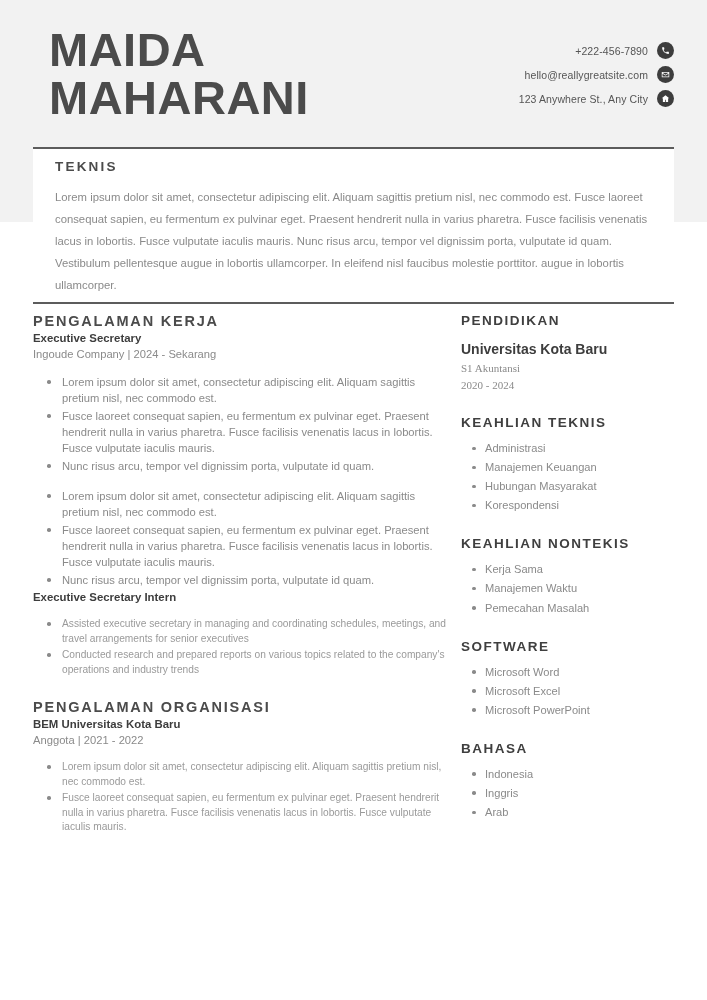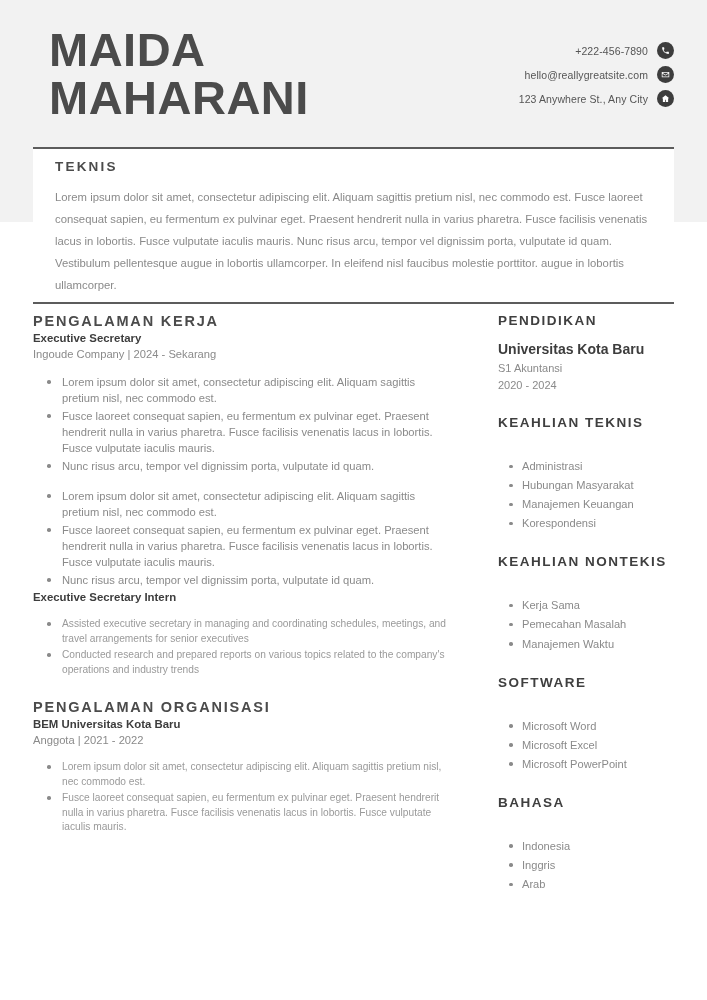--- a/index.html
+++ b/index.html
@@ -123,21 +123,21 @@
     width: 707px;
     height: 687px;
   }
   .col-left {
     position: absolute;
     left: 33px; top: 0;
     width: 420px;
   }
   .col-right {
     position: absolute;
-    left: 498px; top: 0;
+    left: 461px; top: 0;
     width: 200px;
   }
 
   .sec-head {
     font-size: 14.5px;
     font-weight: bold;
     letter-spacing: 1.8px;
     color: #4b4b4b;
     text-transform: uppercase;
   }
@@ -193,25 +193,26 @@
     font-size: 14px;
     font-weight: bold;
     color: #3d3d3d;
     margin-top: 13px;
     margin-bottom: 3px;
   }
   .edu-line {
     font-size: 11px;
     color: #8a8a8a;
     line-height: 1.55;
+    font-family: Liberation Serif, serif;
   }
 
   ul.rlist {
     list-style: none;
-    margin-top: 27px;
+    margin-top: 9px;
     margin-left: 7px;
   }
   ul.rlist li {
     position: relative;
     padding-left: 17px;
     font-size: 11.1px;
     line-height: 1.72;
     color: #8a8a8a;
   }
   ul.rlist li::before {
@@ -330,32 +331,32 @@
         <div class="sec-head-r">PENDIDIKAN</div>
         <div class="edu-school">Universitas Kota Baru</div>
         <div class="edu-line">S1 Akuntansi</div>
         <div class="edu-line">2020 - 2024</div>
       </div>
 
       <div class="rsec">
         <div class="sec-head-r">KEAHLIAN TEKNIS</div>
         <ul class="rlist">
           <li>Administrasi</li>
+          <li>Manajemen Keuangan</li>
           <li>Hubungan Masyarakat</li>
-          <li>Manajemen Keuangan</li>
           <li>Korespondensi</li>
         </ul>
       </div>
 
       <div class="rsec">
         <div class="sec-head-r">KEAHLIAN NONTEKIS</div>
         <ul class="rlist">
           <li>Kerja Sama</li>
+          <li>Manajemen Waktu</li>
           <li>Pemecahan Masalah</li>
-          <li>Manajemen Waktu</li>
         </ul>
       </div>
 
       <div class="rsec">
         <div class="sec-head-r">SOFTWARE</div>
         <ul class="rlist">
           <li>Microsoft Word</li>
           <li>Microsoft Excel</li>
           <li>Microsoft PowerPoint</li>
         </ul>

